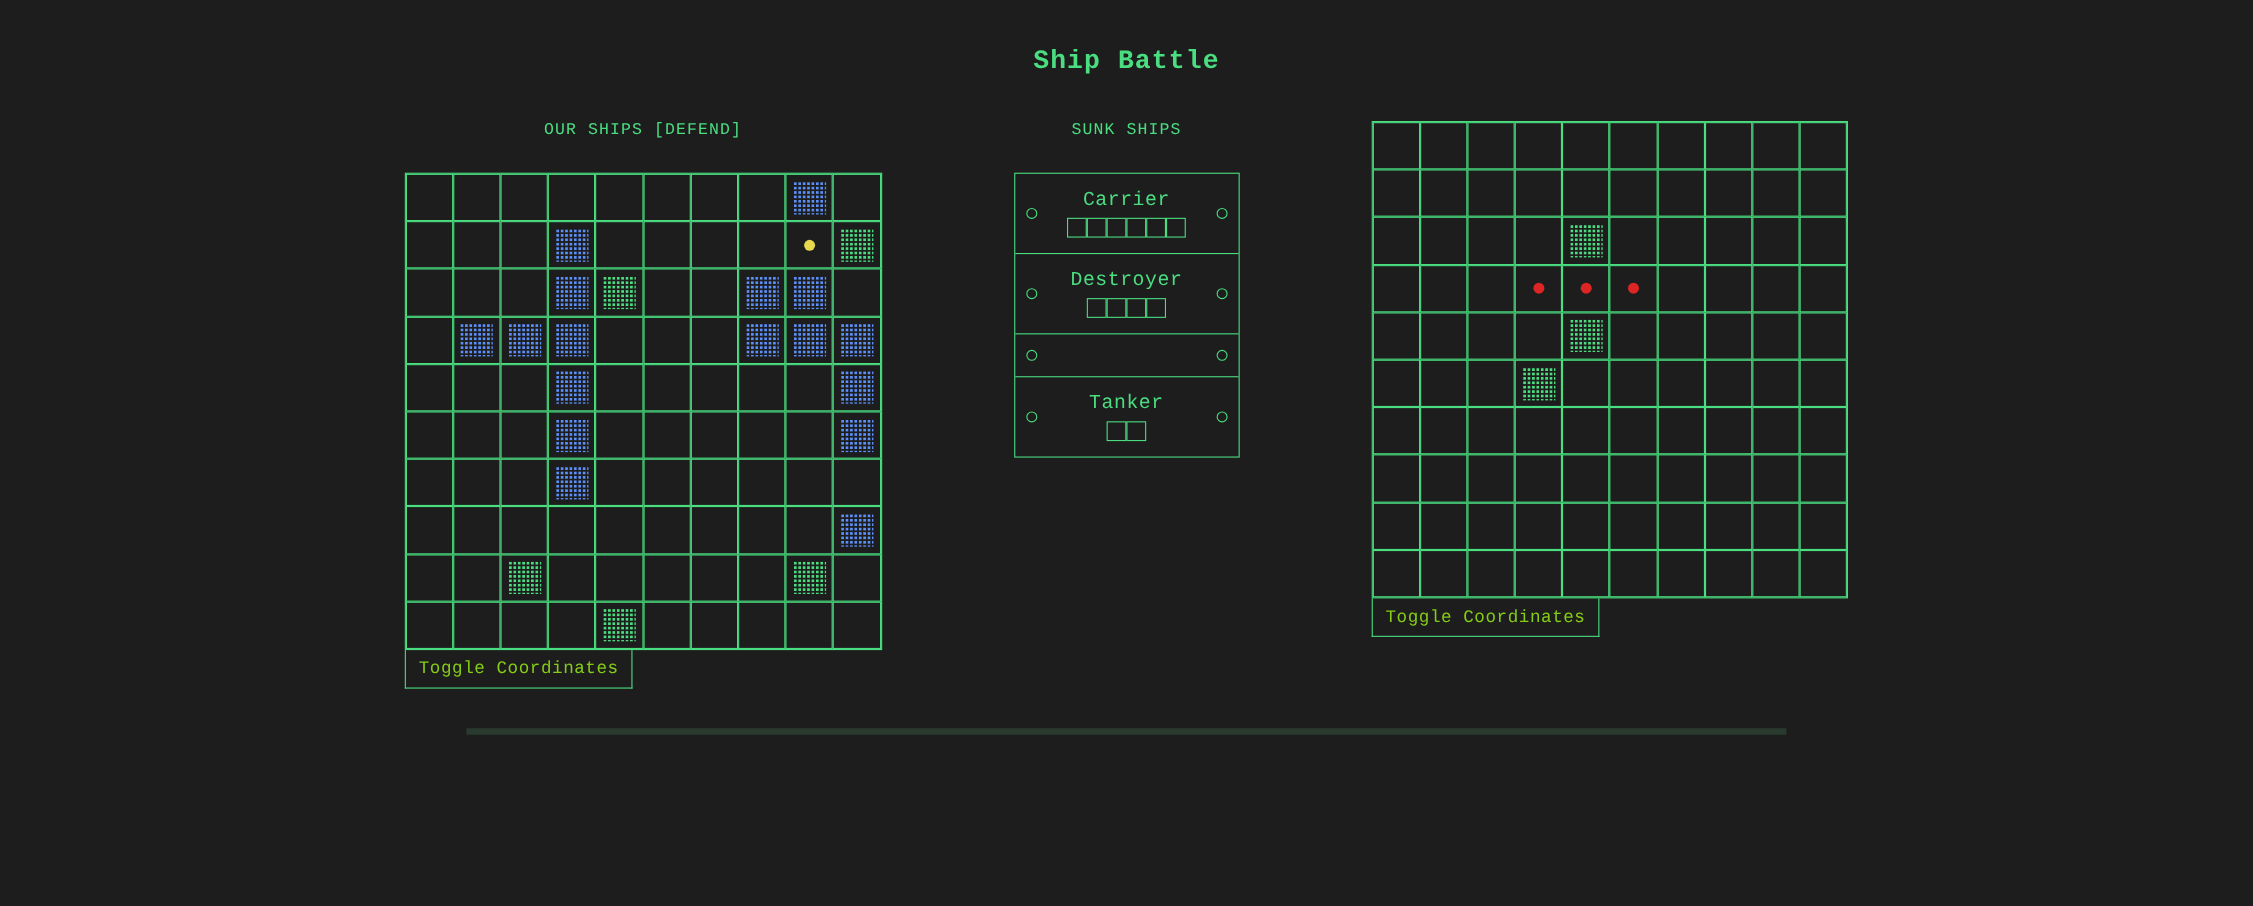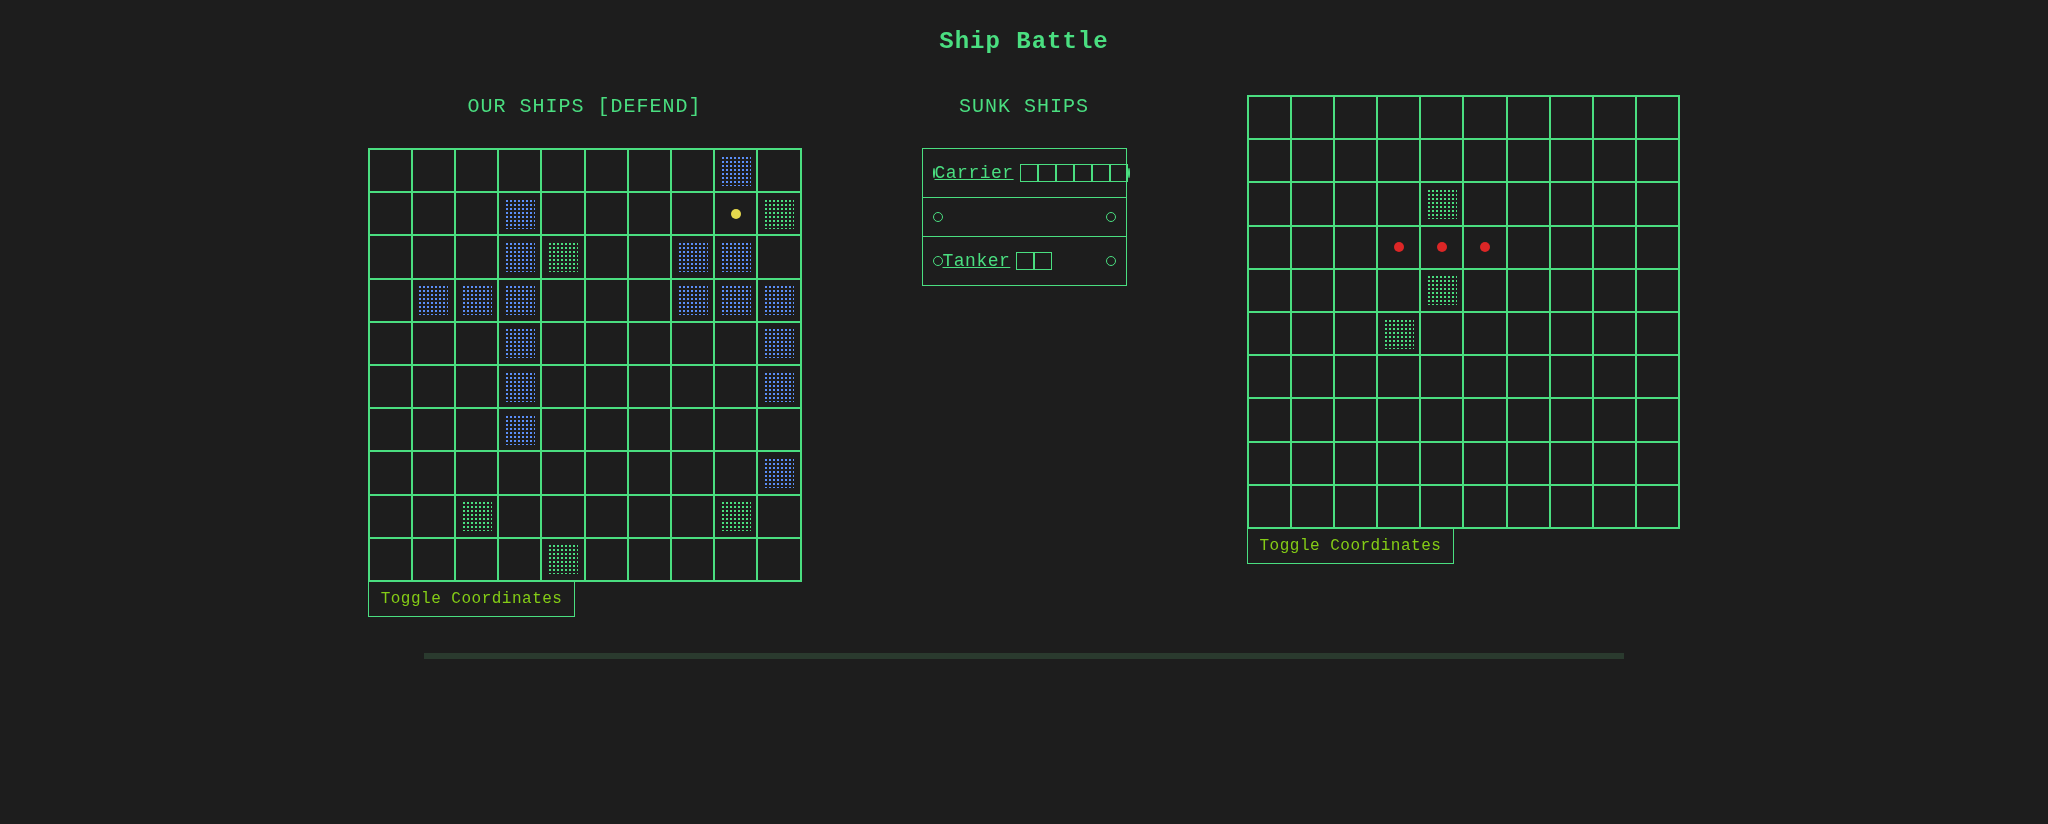--- a/index.html
+++ b/index.html
@@ -7,32 +7,32 @@
   background: #1d1d1d;
   color: #4ade80;
   font-family: "Courier New", Courier, monospace;
   width: 2048px;
   height: 824px;
   overflow: hidden;
 }
 .title {
   text-align: center;
   font-size: 24px;
-  padding-top: 28px;
+  padding-top: 43px;
   letter-spacing: 1px;
 }
 .layout {
   display: flex;
   justify-content: center;
   gap: 120px;
   margin-top: 40px;
 }
 .panel-title {
   text-align: center;
-  font-size: 20px;
+  font-size: 15px;
   letter-spacing: 1px;
   margin-bottom: 30px;
 }
 .board {
   border: 1px solid #4ade80;
 }
 .grid {
   display: grid;
   grid-template-columns: repeat(10, 43.2px);
   grid-auto-rows: 43.2px;
@@ -84,25 +84,24 @@
 .sunk-row {
   border-bottom: 1px solid #4ade80;
   padding: 14px 10px;
   display: flex;
   align-items: center;
   justify-content: space-between;
 }
 .sunk-row:last-child { border-bottom: none; justify-content: center; }
 .sunk-center {
   display: flex;
-  flex-direction: row;
+  flex-direction: column;
   align-items: center;
   gap: 6px;
   flex: 1;
-  text-decoration: underline;
 }
 .radio-circle {
   width: 10px;
   height: 10px;
   border: 1.5px solid #4ade80;
   border-radius: 50%;
 }
 .ship-name { font-size: 18px; letter-spacing: 0.5px; }
 .boxes { display: flex; }
 .box {
@@ -292,20 +291,33 @@
               <span class="box"></span>
               <span class="box"></span>
               <span class="box"></span>
               <span class="box"></span>
             </div>
           </div>
           <span class="radio-circle"></span>
         </div>
         <div class="sunk-row">
           <span class="radio-circle"></span>
+          <div class="sunk-center">
+            <div class="ship-name">Destroyer</div>
+            <div class="boxes">
+              <span class="box"></span>
+              <span class="box"></span>
+              <span class="box"></span>
+              <span class="box"></span>
+            </div>
+          </div>
+          <span class="radio-circle"></span>
+        </div>
+        <div class="sunk-row">
+          <span class="radio-circle"></span>
           <span class="radio-circle"></span>
         </div>
         <div class="sunk-row">
           <span class="radio-circle"></span>
           <div class="sunk-center">
             <div class="ship-name">Tanker</div>
             <div class="boxes">
               <span class="box"></span>
               <span class="box"></span>
             </div>

